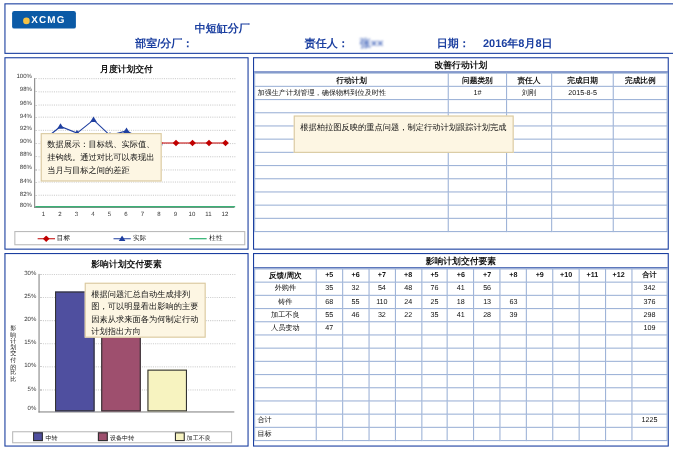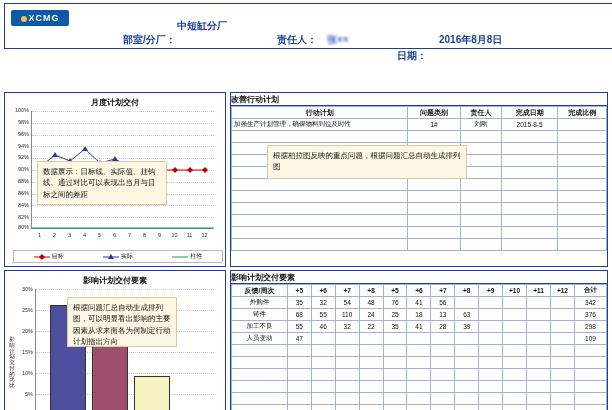--- a/index.html
+++ b/index.html
@@ -15,22 +15,22 @@
   .hdr{position:absolute;left:4px;top:3px;width:612px;height:46px;border:1px solid #1a3fa0;box-sizing:border-box;background:#fff;}
   .logo{position:absolute;left:6px;top:6px;width:58px;height:16px;background:#0b5aa6;border-radius:2px;color:#fff;font-size:9px;font-weight:bold;letter-spacing:1px;text-align:center;line-height:16px;}
   .logo .dot{display:inline-block;width:6px;height:6px;background:#f6c244;border-radius:50%;vertical-align:middle;margin-right:2px;}
   .company{position:absolute;left:72px;top:4px;font-size:15px;font-weight:bold;color:#1b3fa0;font-family:"DejaVu Sans",sans-serif;}
   .title{position:absolute;left:260px;top:4px;font-size:14px;font-weight:bold;color:#1b3fa0;letter-spacing:4px;}
   .f-lab{position:absolute;font-size:10px;font-weight:bold;color:#1b3fa0;}
   .f-val{position:absolute;font-size:10px;font-weight:bold;color:#1b3fa0;}
   .f-val.blur{color:#4f6fbe;filter:blur(1.1px);}
 
   
-  .panel{position:absolute;border:1px solid #1b3fa0;box-sizing:border-box;background:#fff;margin-top:40px;}
-  .panel-title{font-size:8px;font-weight:bold;text-align:left;color:#111;}
+  .panel{position:absolute;border:1px solid #1b3fa0;box-sizing:border-box;background:#fff;}
+  .panel-title{font-size:8px;font-weight:bold;text-align:center;color:#111;}
 
   
   .chart-title{position:absolute;width:100%;text-align:center;top:4px;font-size:8px;font-weight:bold;}
   .axis-lab{position:absolute;font-size:5.5px;color:#333;text-align:right;}
   .x-lab{position:absolute;font-size:5.5px;color:#333;text-align:center;}
   .grid-line{position:absolute;border-top:1px dotted #cfcfcf;}
   .legend{position:absolute;left:8px;bottom:3px;width:210px;height:13px;border:1px solid #bbb;box-sizing:border-box;display:flex;align-items:center;justify-content:space-around;font-size:6px;}
   .lg{display:flex;align-items:center;gap:2px;}
 
   
@@ -55,21 +55,21 @@
 
   <div class="hdr">
     <div class="logo"><span class="dot"></span><span>XCMG</span></div>
 
     <div class="f-lab" style="left:118px;top:29px;">部室/分厂：</div>
     <div class="f-val" style="left:172px;top:15px;">中短缸分厂</div>
 
     <div class="f-lab" style="left:272px;top:29px;">责任人：</div>
     <div class="f-val blur" style="left:322px;top:29px;">张××</div>
 
-    <div class="f-lab" style="left:392px;top:29px;margin-top:16px;">日期：</div>
+    <div class="f-lab" style="left:392px;top:29px;">日期：</div>
     <div class="f-val" style="left:434px;top:29px;">2016年8月8日</div>
   </div>
 
   <div class="panel" style="left:4px;top:52px;width:222px;height:175px;">
     <div class="chart-title">月度计划交付</div>
 
     <div style="position:absolute;left:26px;top:18px;width:182px;height:118px;border-left:1px solid #888;border-bottom:1px solid #888;box-sizing:border-box;">
 
       <div class="grid-line" style="left:0;top:0px;width:182px;"></div>
       <div class="grid-line" style="left:0;top:11.8px;width:182px;"></div>
@@ -157,21 +157,21 @@
         <span>实际</span>
       </span>
       <span class="lg">
         <svg width="16" height="6">
             <line x1="0" y1="3" x2="16" y2="3" stroke="#00a050" stroke-width="1"></line>
           </svg>
         <span>柱性</span>
       </span>
     </div>
 
-    <div class="note" style="left:32px;top:68px;width:130px;height:44px;">数据展示：目标线、实际值、挂钩线。通过对比可以表现出当月与目标之间的差距</div>
+    <div class="note" style="left:32px;top:68px;width:110px;height:44px;">数据展示：目标线、实际值、挂钩线。通过对比可以表现出当月与目标之间的差距</div>
   </div>
 
   <div class="panel" style="left:4px;top:230px;width:222px;height:176px;">
     <div class="chart-title">影响计划交付要素</div>
     <div class="ylab-rot">影响计划交付的比比</div>
 
     <div style="position:absolute;left:30px;top:18px;width:178px;height:126px;border-left:1px solid #888;border-bottom:1px solid #888;box-sizing:border-box;">
       <div class="grid-line" style="left:0;top:0px;width:178px;"></div>
       <div class="grid-line" style="left:0;top:21px;width:178px;"></div>
       <div class="grid-line" style="left:0;top:42px;width:178px;"></div>
@@ -190,21 +190,21 @@
     <div class="axis-lab" style="left:10px;top:99px;width:18px;">10%</div>
     <div class="axis-lab" style="left:10px;top:120px;width:18px;">5%</div>
     <div class="axis-lab" style="left:10px;top:138px;width:18px;">0%</div>
 
     <div class="b-legend">
       <span><span class="sw" style="background:#4f4f9f;"></span><span>中转</span></span>
       <span><span class="sw" style="background:#9e4f6e;"></span><span>设备中转</span></span>
       <span><span class="sw" style="background:#f7f3c0;"></span><span>加工不良</span></span>
     </div>
 
-    <div class="note" style="left:62px;top:26px;width:110px;height:50px;">根据问题汇总自动生成排列图，可以明显看出影响的主要因素从求来面各为何制定行动计划指出方向</div>
+    <div class="note" style="left:72px;top:26px;width:110px;height:50px;">根据问题汇总自动生成排列图，可以明显看出影响的主要因素从求来面各为何制定行动计划指出方向</div>
   </div>
 
   <div class="panel" style="left:230px;top:52px;width:378px;height:175px;">
     <div style="position:absolute;left:0;top:0;width:100%;height:13px;border-bottom:1px solid #1b3fa0;box-sizing:border-box;line-height:13px;" class="panel-title">改善行动计划</div>
     <div style="position:absolute;left:0;top:13px;width:100%;">
       <table>
         <colgroup>
             <col style="width:47%">
             <col style="width:14%">
             <col style="width:11%">
@@ -292,21 +292,21 @@
         <tr>
               <td></td>
               <td></td>
               <td></td>
               <td></td>
               <td></td>
             </tr>
       </tbody>
         </table>
     </div>
-    <div class="note" style="left:36px;top:52px;width:200px;height:34px;">根据柏拉图反映的重点问题，根据问题汇总自动生成排列图</div>
+    <div class="note" style="left:36px;top:52px;width:200px;height:34px;">根据柏拉图反映的重点问题，制定行动计划跟踪计划完成</div>
   </div>
 
   <div class="panel" style="left:230px;top:230px;width:378px;height:176px;">
     <div style="position:absolute;left:0;top:0;width:100%;height:13px;border-bottom:1px solid #1b3fa0;box-sizing:border-box;line-height:13px;" class="panel-title">影响计划交付要素</div>
     <div style="position:absolute;left:0;top:13px;width:100%;">
       <table>
         <colgroup>
             <col style="width:14%">
             <col span="12" style="width:6%">
             <col style="width:8%">

